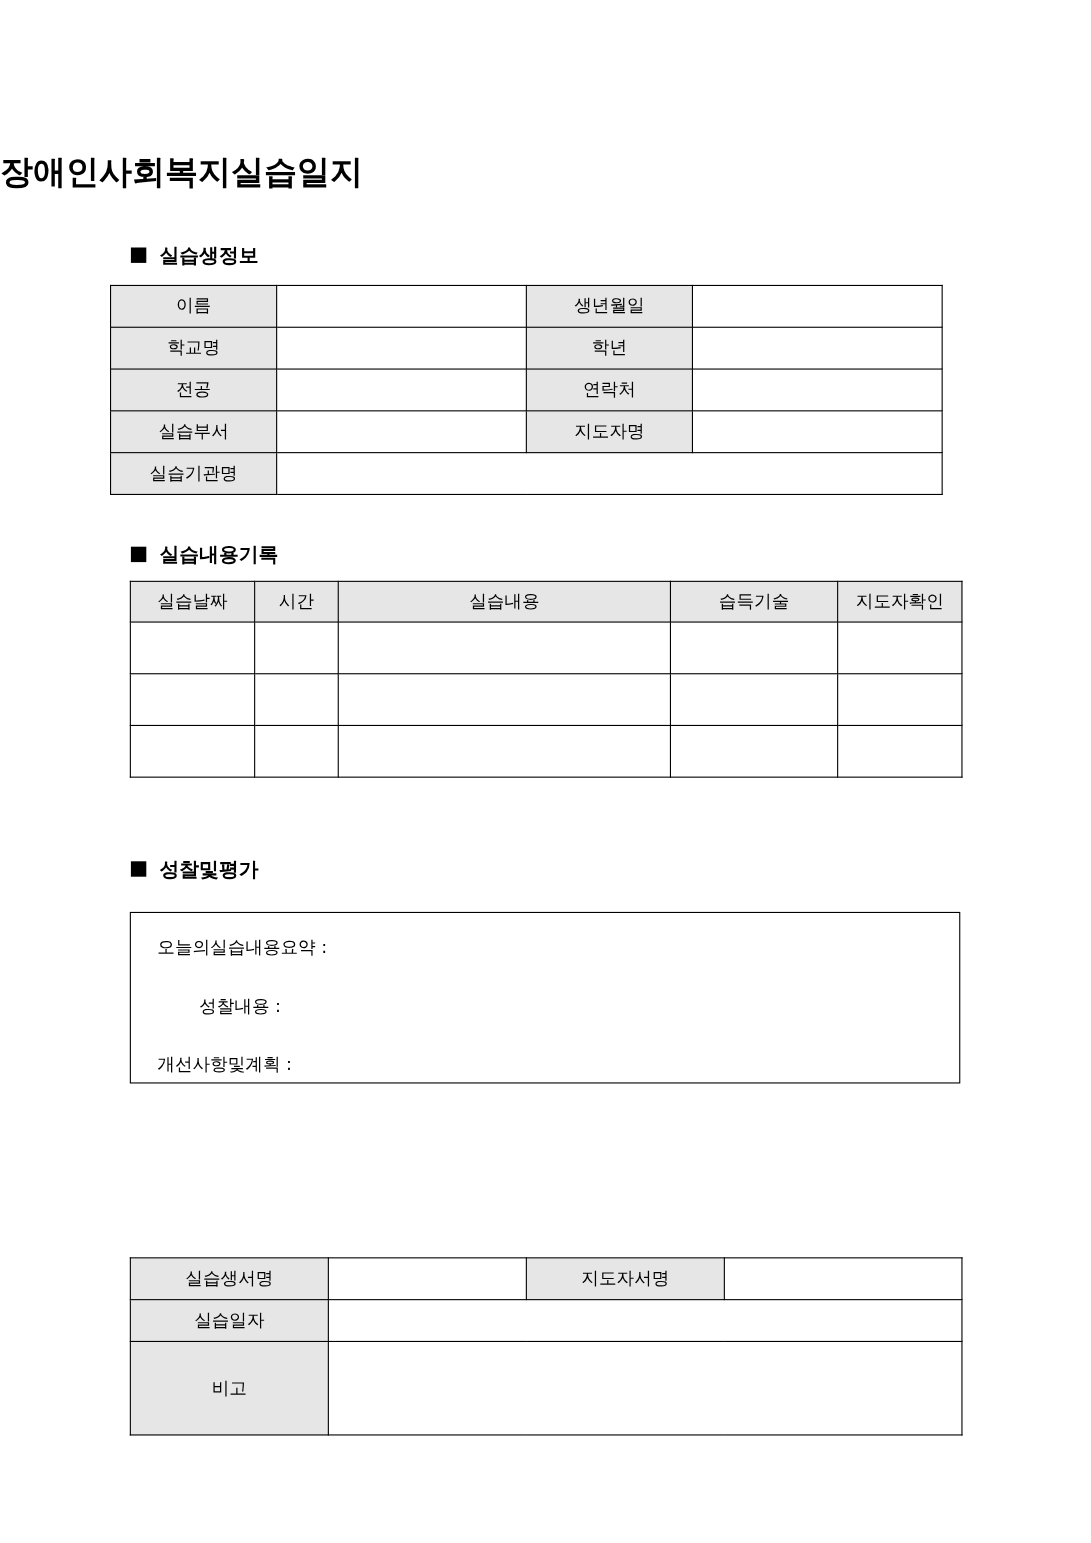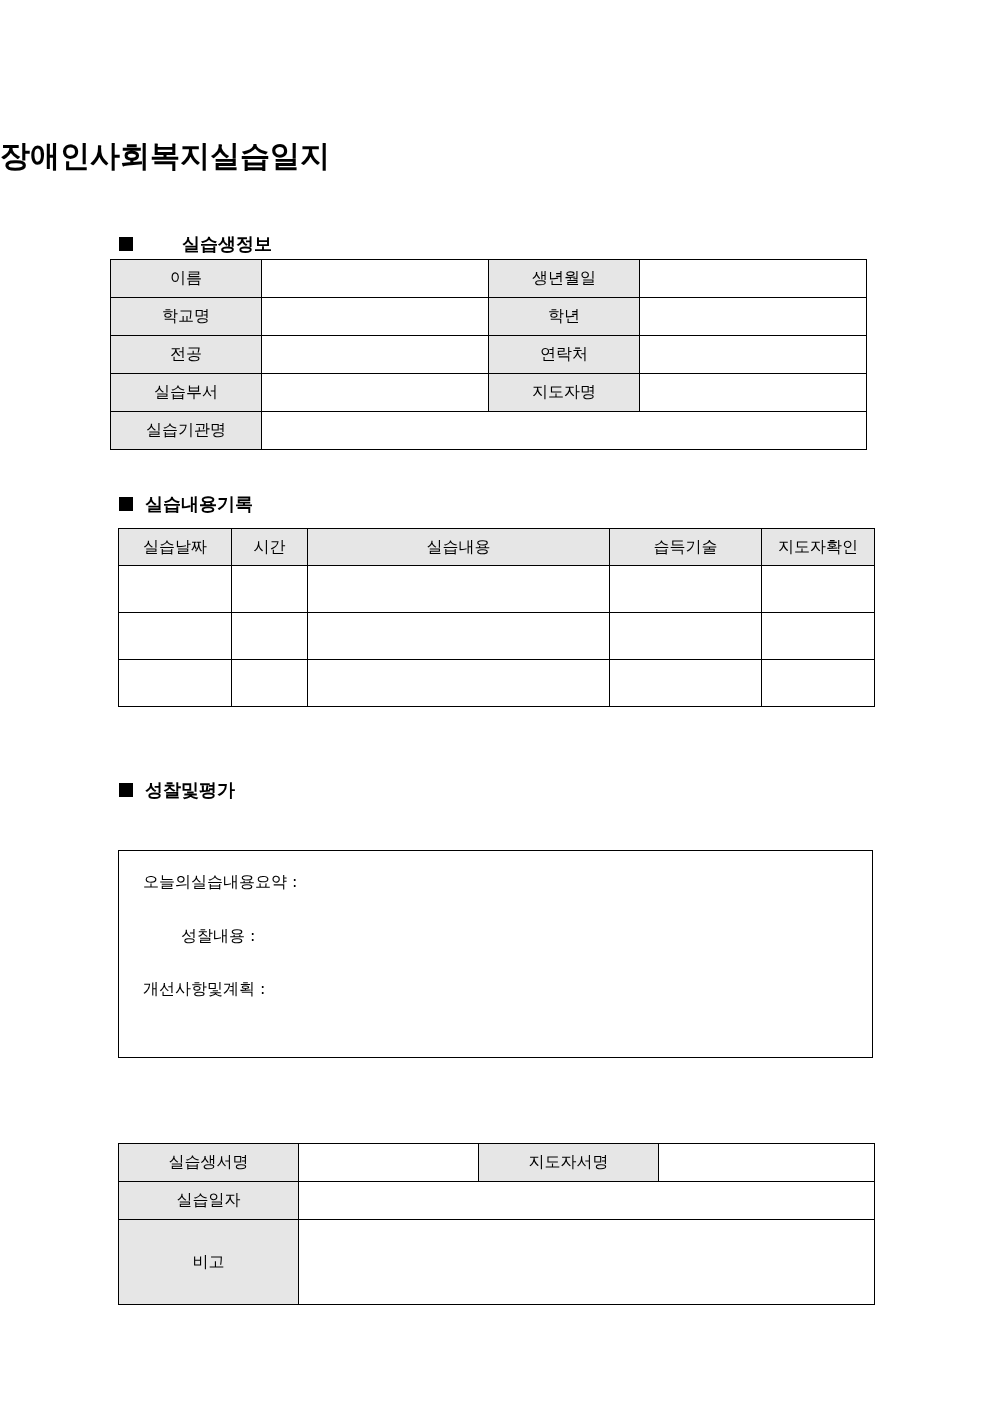--- a/index.html
+++ b/index.html
@@ -24,38 +24,38 @@
   table.form {
     position: absolute; border-collapse: collapse; table-layout: fixed;
   }
   table.form td {
     border: 1.5px solid #000; padding: 0; font-size: 16px;
     text-align: center; vertical-align: middle;
   }
   td.lbl { background: #e6e6e6; }
   td.val { background: #fff; }
   .reflect-box {
-    position: absolute; left: 118px; top: 850px; width: 755px; height: 208px;
+    position: absolute; left: 118px; top: 829px; width: 755px; height: 156px;
     border: 1.5px solid #000; box-sizing: border-box;
   }
   .reflect-line {
     position: absolute; left: 24px; font-size: 16px;
   }
 </style>
 </head>
 <body>
 
 <div class="title">장애인사회복지실습일지</div>
 
-<div class="section-heading" style="top:232px;gap:37px;">
+<div class="section-heading" style="top:220px;">
   <span class="sq"></span>
   <span>실습생정보</span>
 </div>
 
-<table class="form" style="left:110px; top:259px; width:756px;padding-left:40px;">
+<table class="form" style="left:100px; top:259px; width:756px;padding-left:40px;">
   <colgroup>
     <col style="width:151px">
       <col style="width:227px">
       <col style="width:151px">
       <col style="width:227px">
   </colgroup>
   <tbody>
       <tr style="height:38px;">
     <td class="lbl">이름</td>
     <td class="val"></td>

